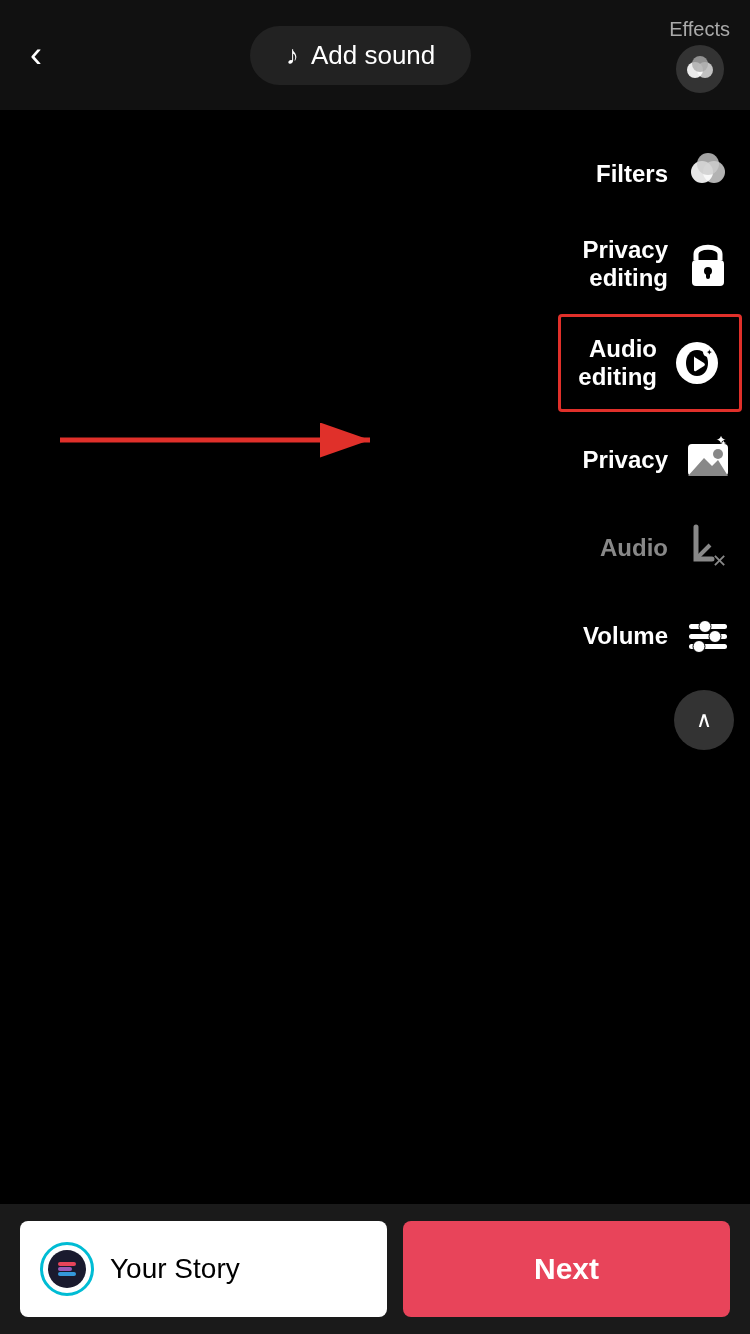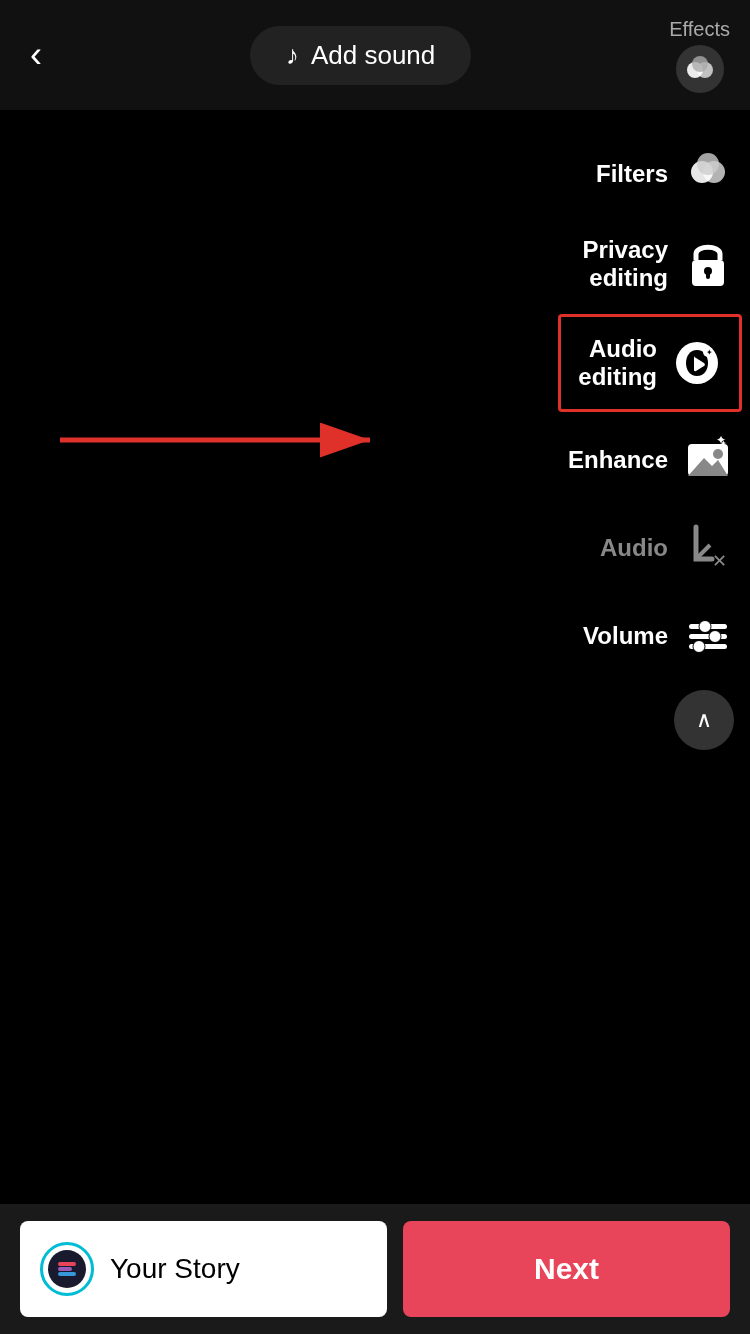--- a/index.html
+++ b/index.html
@@ -286,21 +286,21 @@
           <circle cx="23" cy="23" r="21" fill="#fff"></circle>
           <path d="M23 10 C16 10 12 16 12 23 C12 30 16 36 23 36 C30 36 34 30 34 23 C34 16 30 10 23 10Z" fill="#000"></path>
           <path d="M20 16 L20 30 C20 30 20 32 22 31 L30 26 C30 26 32 25 30 23 L22 18 C22 18 20 17 20 16Z" fill="#fff"></path>
           <circle cx="34" cy="12" r="5" fill="#fff"></circle>
           <text x="32" y="15" font-size="8" fill="#000">✦</text>
         </svg>
       </div>
     </div>
 
     <div class="panel-item">
-      <span class="panel-item-label">Enhance</span>
+      <span class="panel-item-label">Privacy</span>
       <div class="panel-icon">
         <svg width="48" height="48" viewBox="0 0 48 48">
           <rect x="4" y="8" width="40" height="32" rx="4" fill="#fff"></rect>
           <polygon points="4,40 20,22 28,30 34,24 44,40" fill="#888"></polygon>
           <circle cx="34" cy="18" r="5" fill="#888"></circle>
           <text x="32" y="8" font-size="12" fill="#fff">✦</text>
           <text x="36" y="10" font-size="8" fill="#fff">✦</text>
         </svg>
       </div>
     </div>

